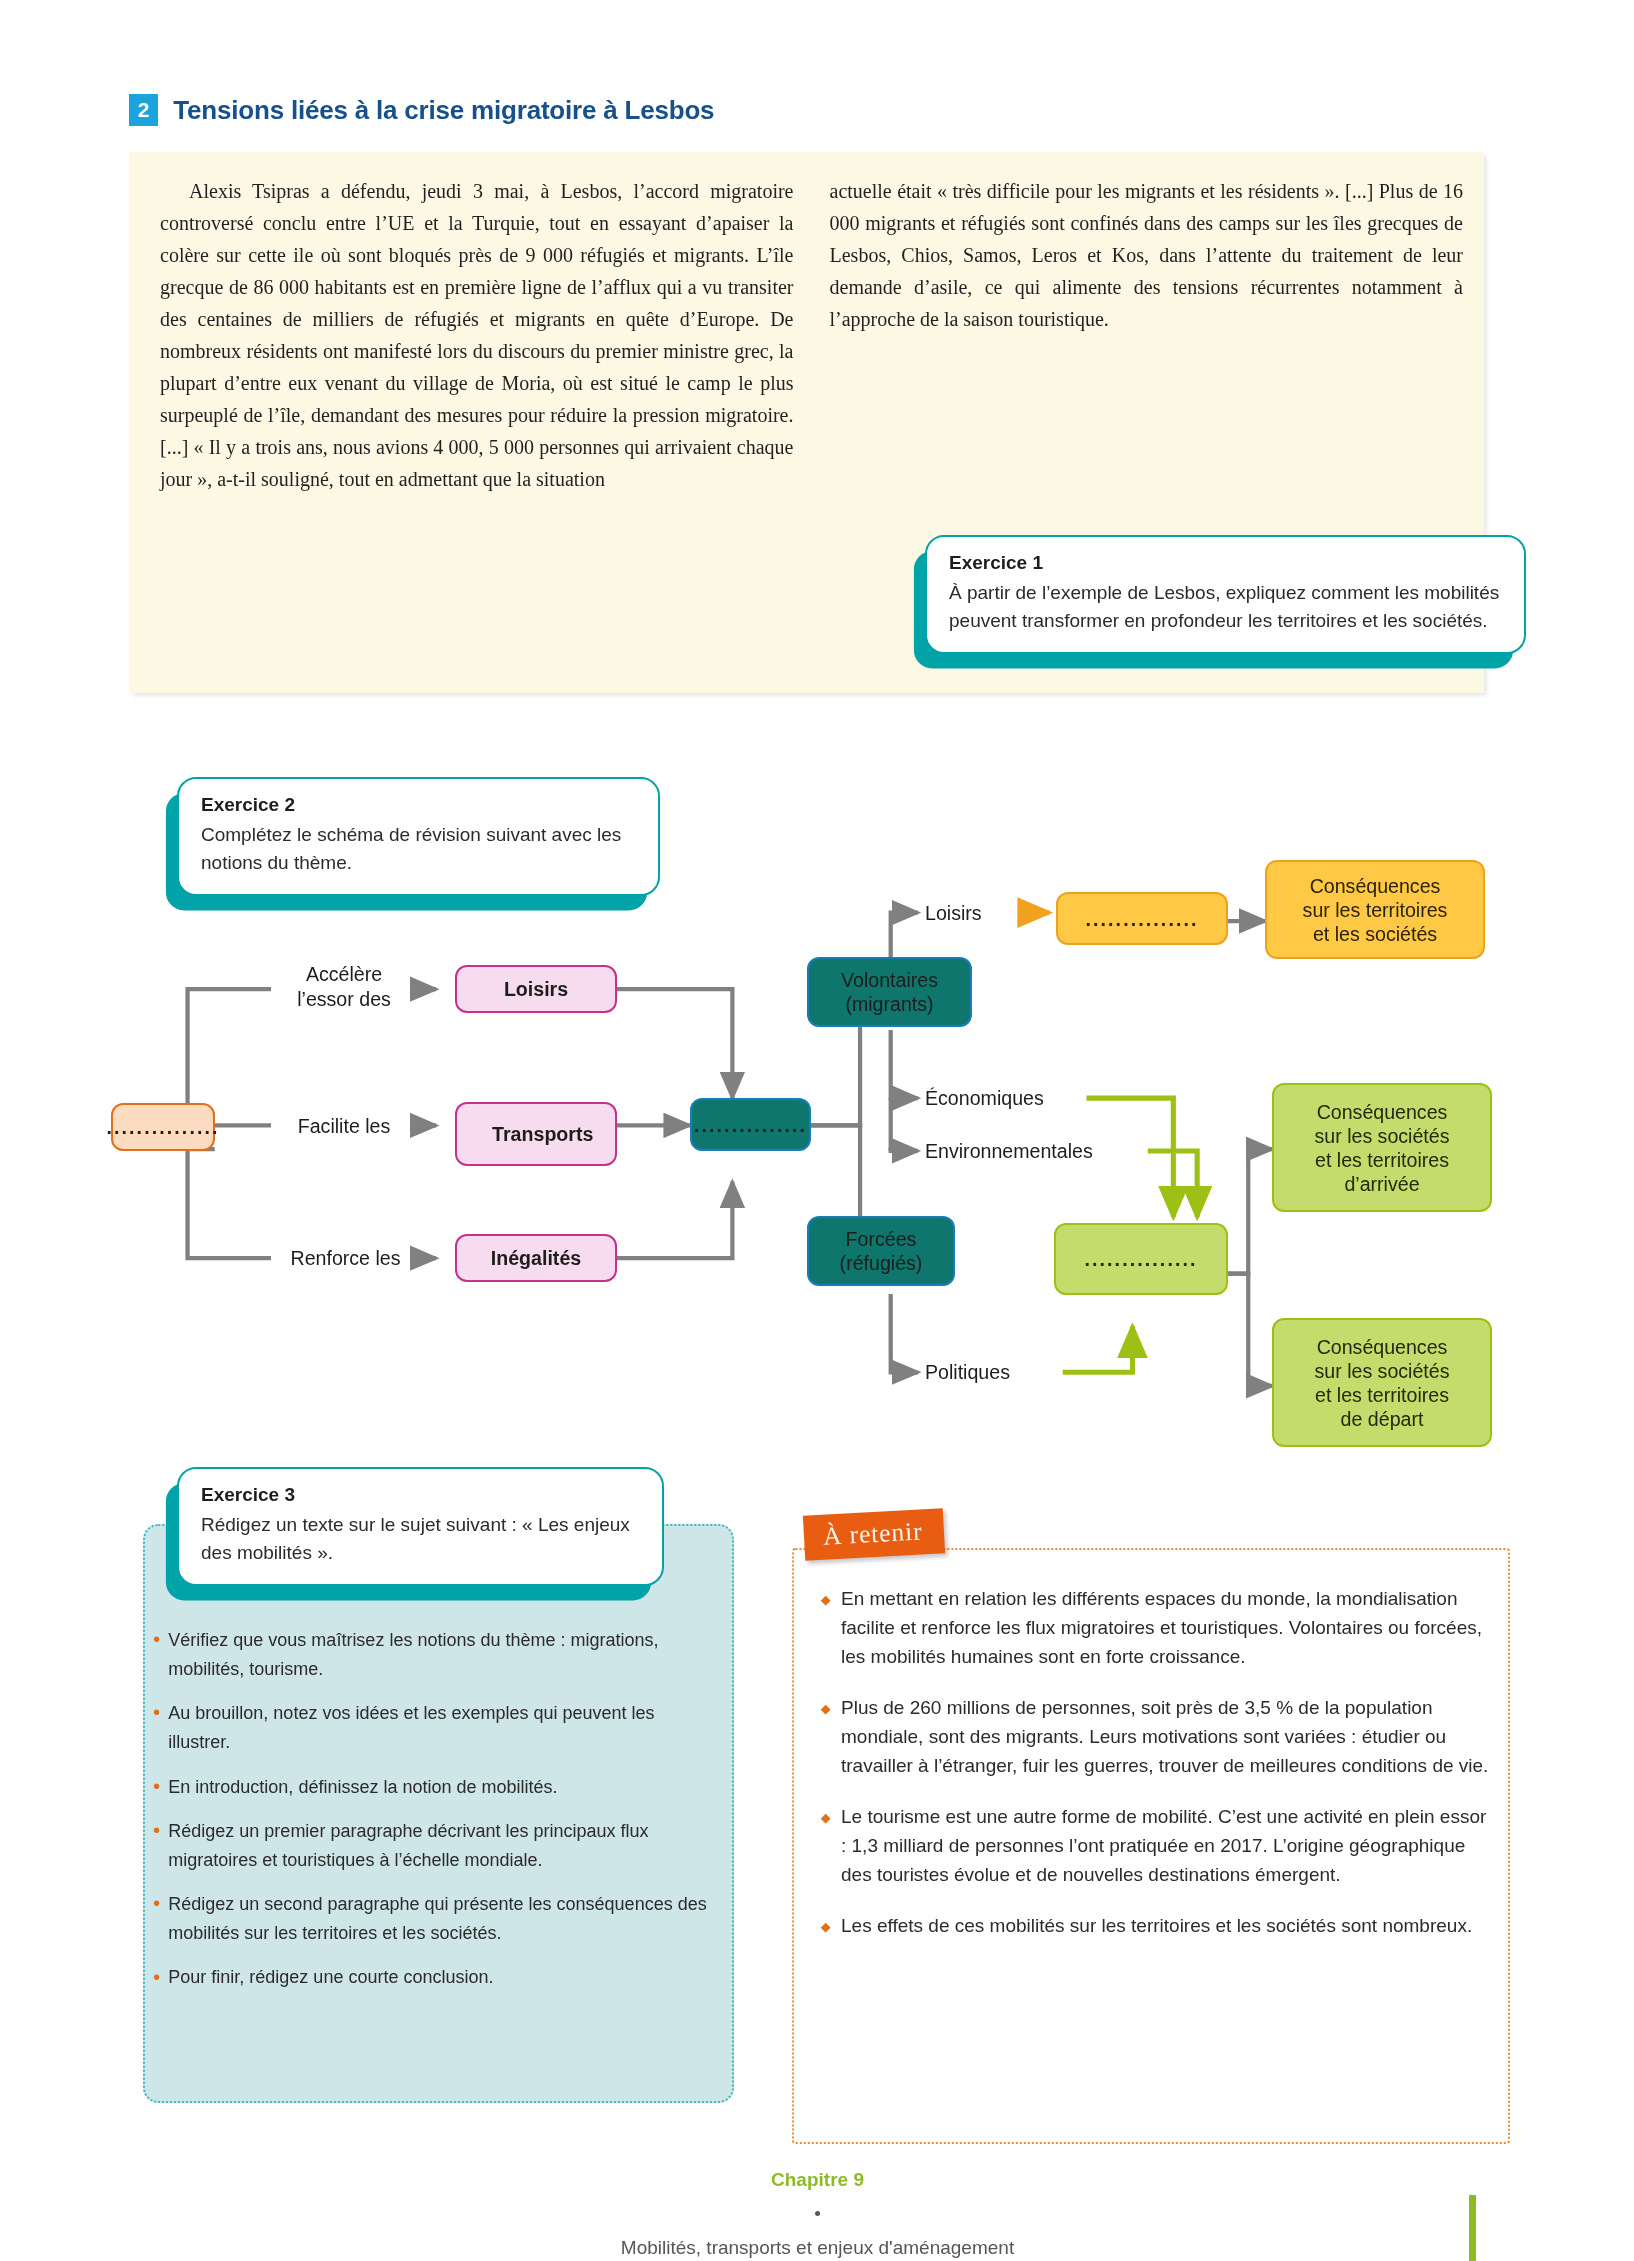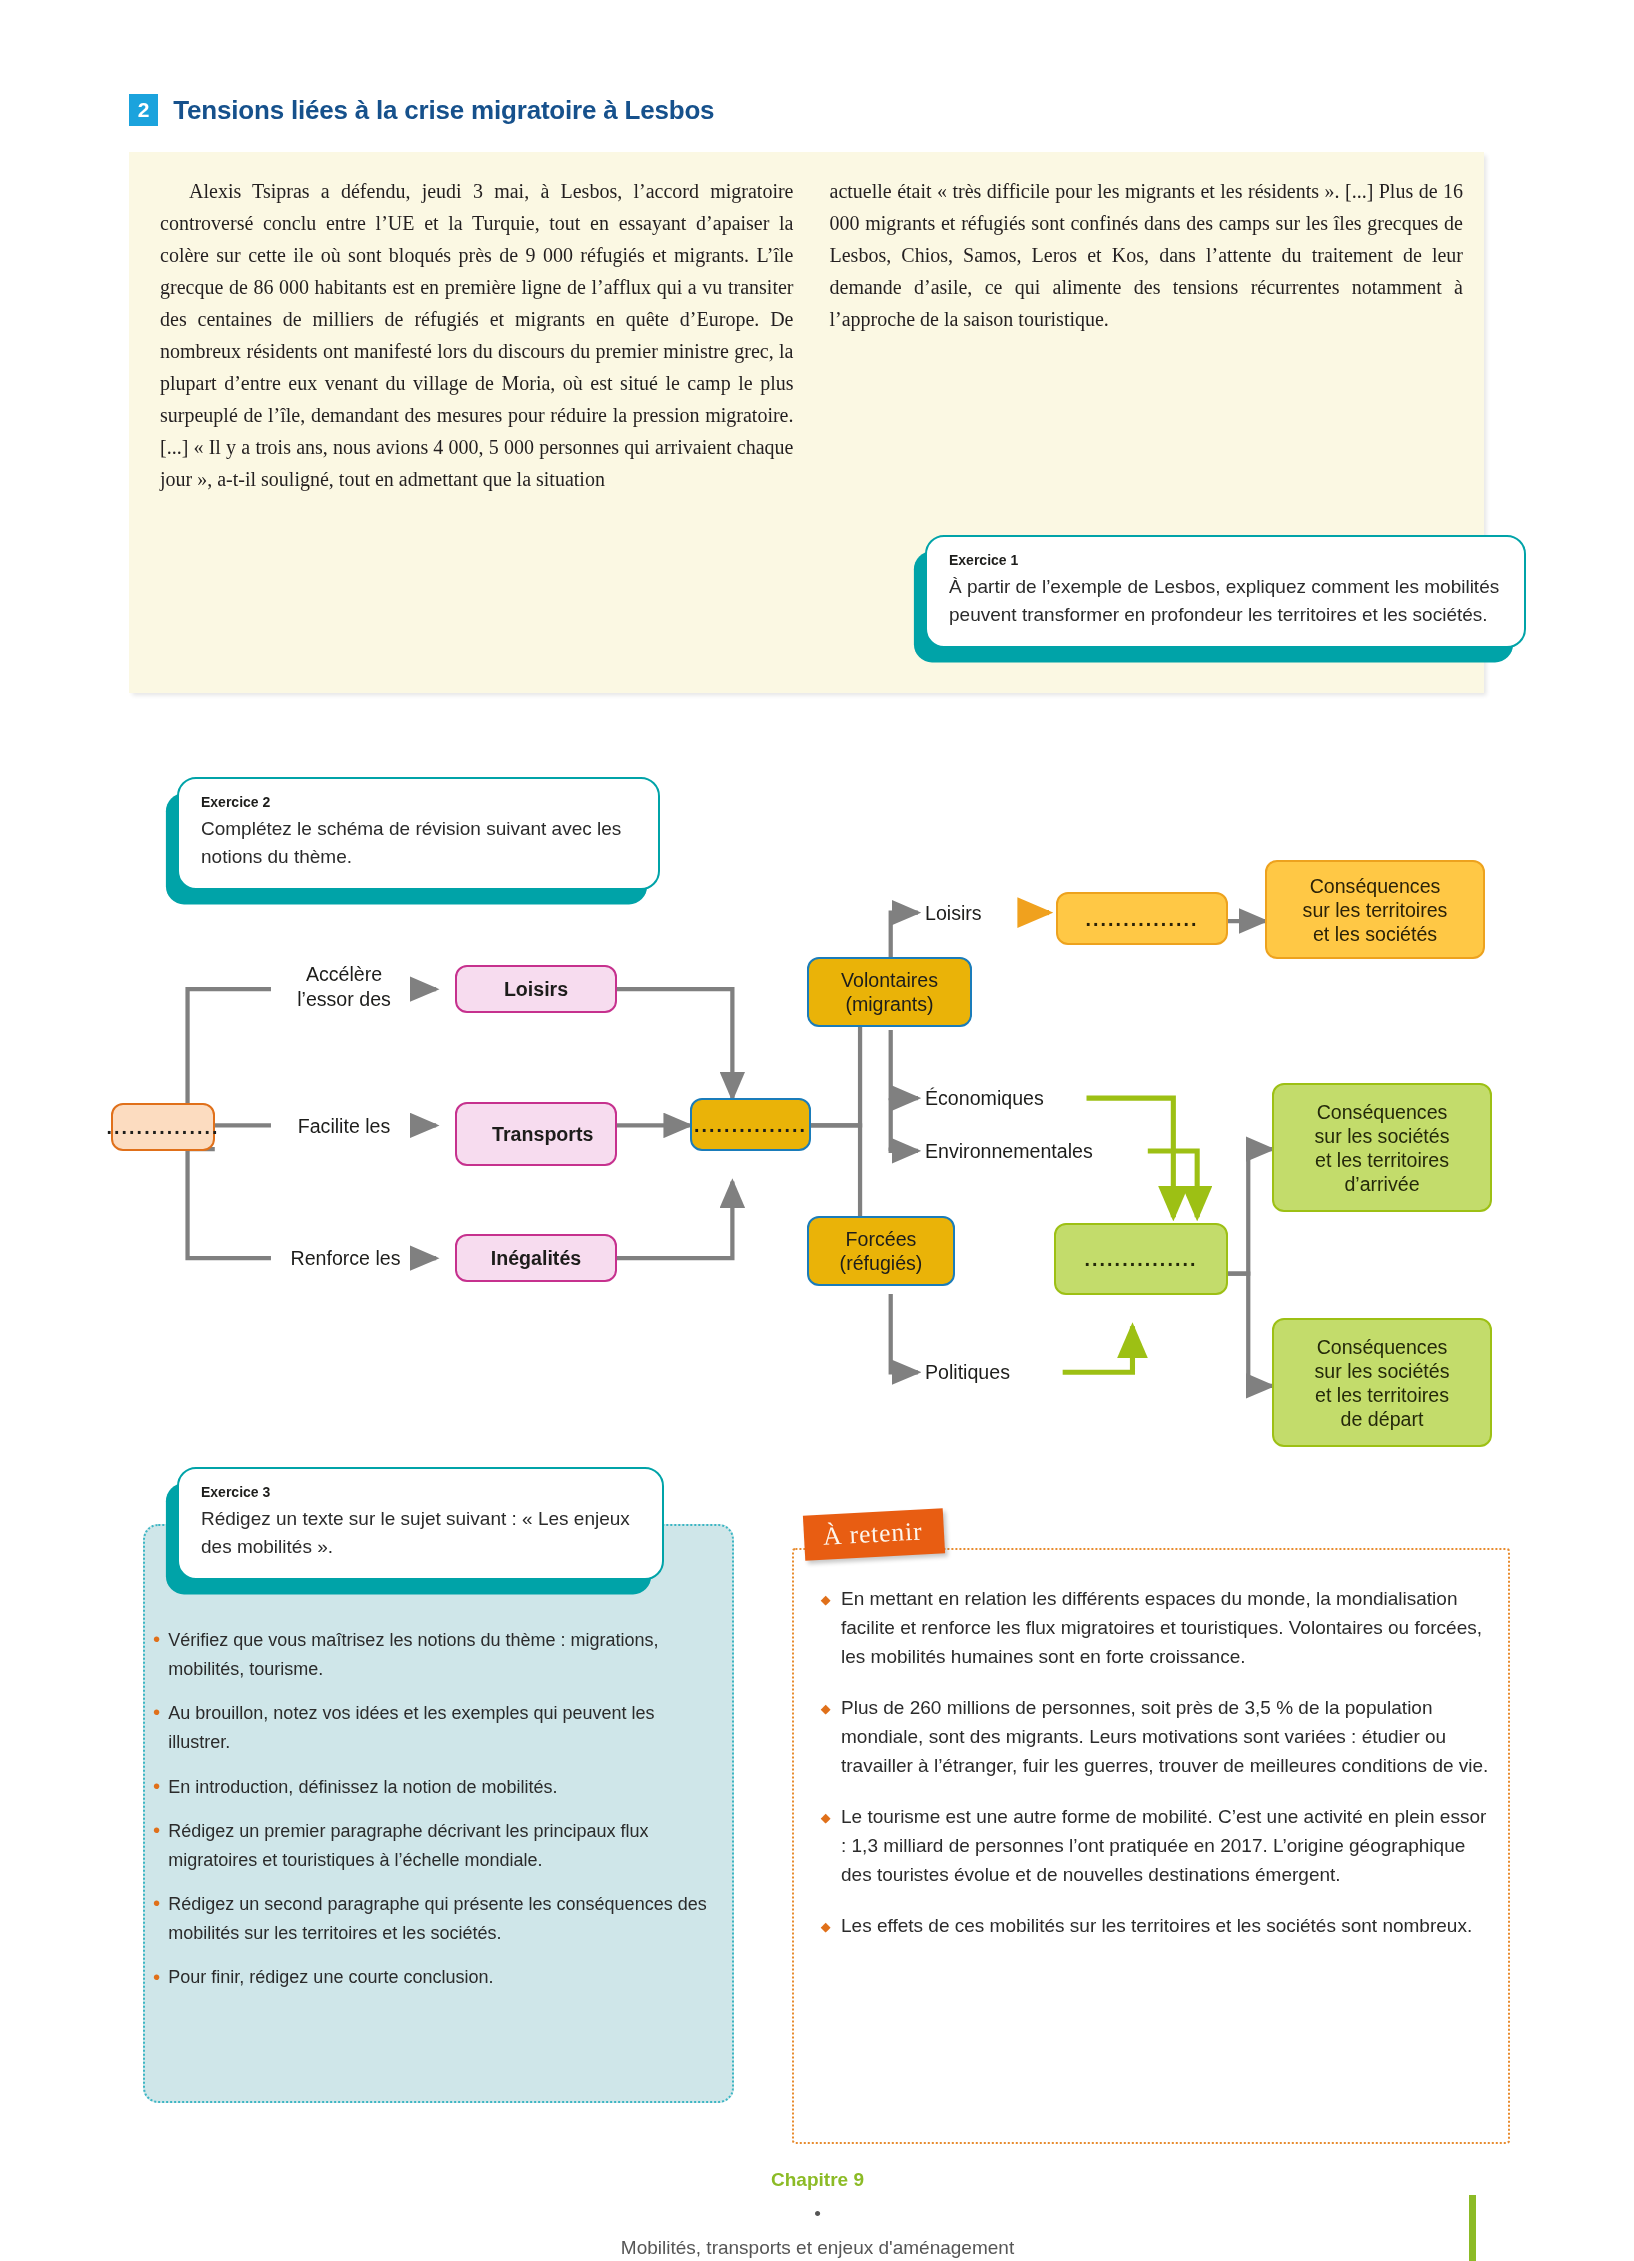--- a/index.html
+++ b/index.html
@@ -77,21 +77,21 @@
   
   .ex-bubble {
     position: absolute;
     background: #ffffff;
     border: 2.6px solid #00a3a8;
     border-radius: 19px;
     box-shadow: -12px 15.3px 0 -0.9px #00a3a8;
     padding: 15.3px 22px 17px 22px;
   }
   .ex-bubble .ex-head {
-    font-size: 14px; font-weight: bold; color: #1d1d1b;
+    font-size: 19px; font-weight: bold; color: #1d1d1b;
     margin-bottom: 4.3px;
   }
   .ex-bubble .ex-body {
     font-size: 19px; line-height: 28px; color: #2b2b2b;
   }
 
   #ex1 { left: 925px; top: 535px; width: 601px; }
   #ex2 { left: 177px; top: 777px; width: 483px; }
   #ex3 { left: 177px; top: 1467px; width: 487px; }
 
@@ -101,21 +101,21 @@
   .node {
     position: absolute;
     border-radius: 12px;
     display: flex; align-items: center; justify-content: center;
     text-align: center;
     font-size: 19.6px;
     line-height: 24px;
     padding: 5.1px 8.5px;
   }
   .node.pink  { background: #f7dcef; border: 2.6px solid #c6318e; font-weight: bold; color: #1d1d1b; }
-  .node.blue  { background: #eab308; border: 2.6px solid #1a7cba; color: #1d1d1b; }
+  .node.blue  { background: #0f766e; border: 2.6px solid #1a7cba; color: #1d1d1b; }
   .node.orange{ background: #fcdcc0; border: 2.6px solid #e0701a; color: #1d1d1b; }
   .node.yellow{ background: #ffc845; border: 2.6px solid #eda21e; color: #2b2208; }
   .node.green { background: #c3dc6b; border: 2.6px solid #9dc014; color: #24290a; }
 
   .dots { letter-spacing: 2.1px; font-weight: bold; font-size: 19.6px; }
 
   .edge-label {
     position: absolute;
     font-size: 19.6px;
     line-height: 25px;

